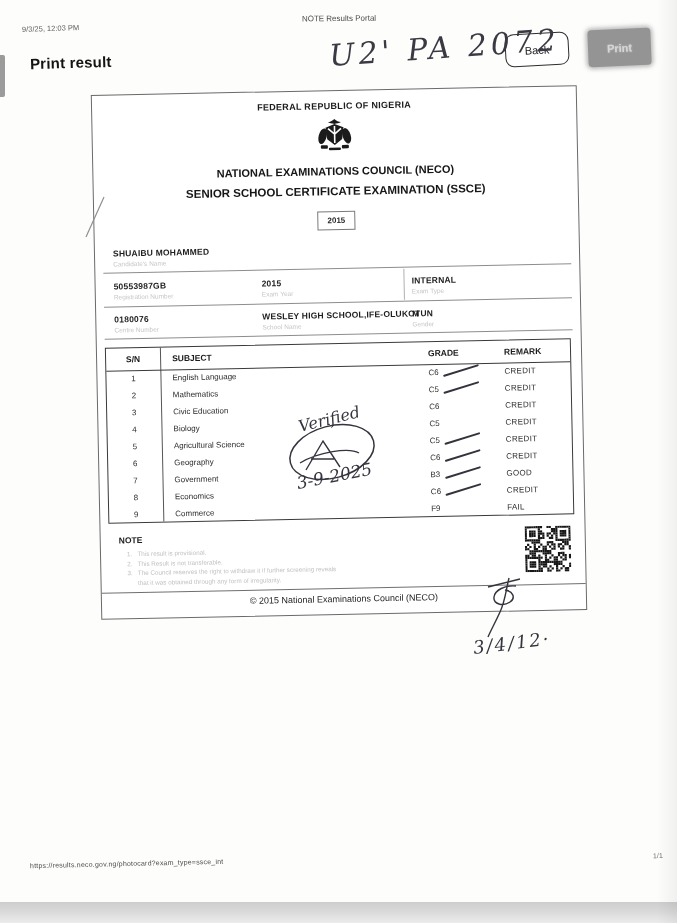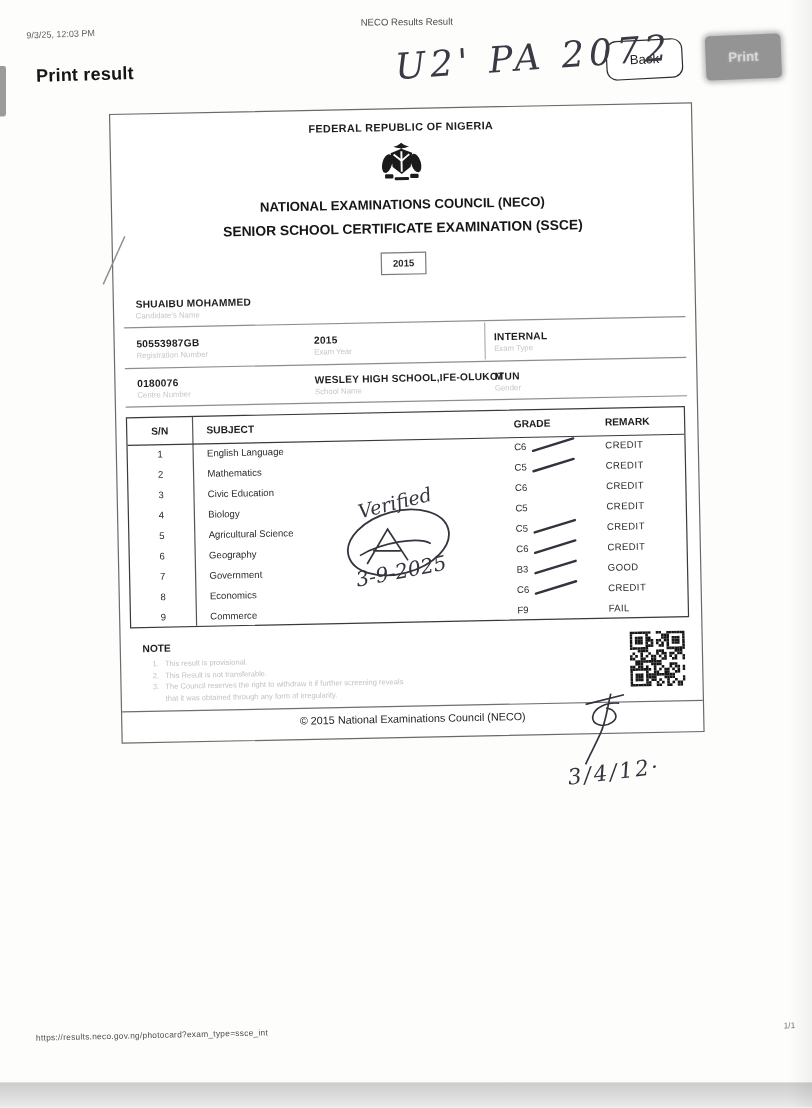--- a/index.html
+++ b/index.html
@@ -67,21 +67,21 @@
   
   .ink-layer{position:absolute;left:0;top:0;width:677px;height:923px;pointer-events:none;}
   .hand{font-family:"DejaVu Serif",serif;font-style:italic;}
 </style>
 </head>
 <body>
 
 <div id="page">
 
   <div class="timestamp">9/3/25, 12:03 PM</div>
-  <div class="portal-title">NECO Results Result</div>
+  <div class="portal-title">NOTE Results Portal</div>
   <div class="page-heading">Print result</div>
   <button class="btn-back">Back</button>
   <button class="btn-print">Print</button>
 
   <div class="cert">
     <div class="c-center t-fed">FEDERAL REPUBLIC OF NIGERIA</div>
 
     <div class="c-center t-coat">
       <svg width="40" height="38" viewBox="0 0 40 38">
         <ellipse cx="8" cy="20" rx="4" ry="8" fill="#1b1b1b" transform="rotate(16 8 20)"></ellipse>

